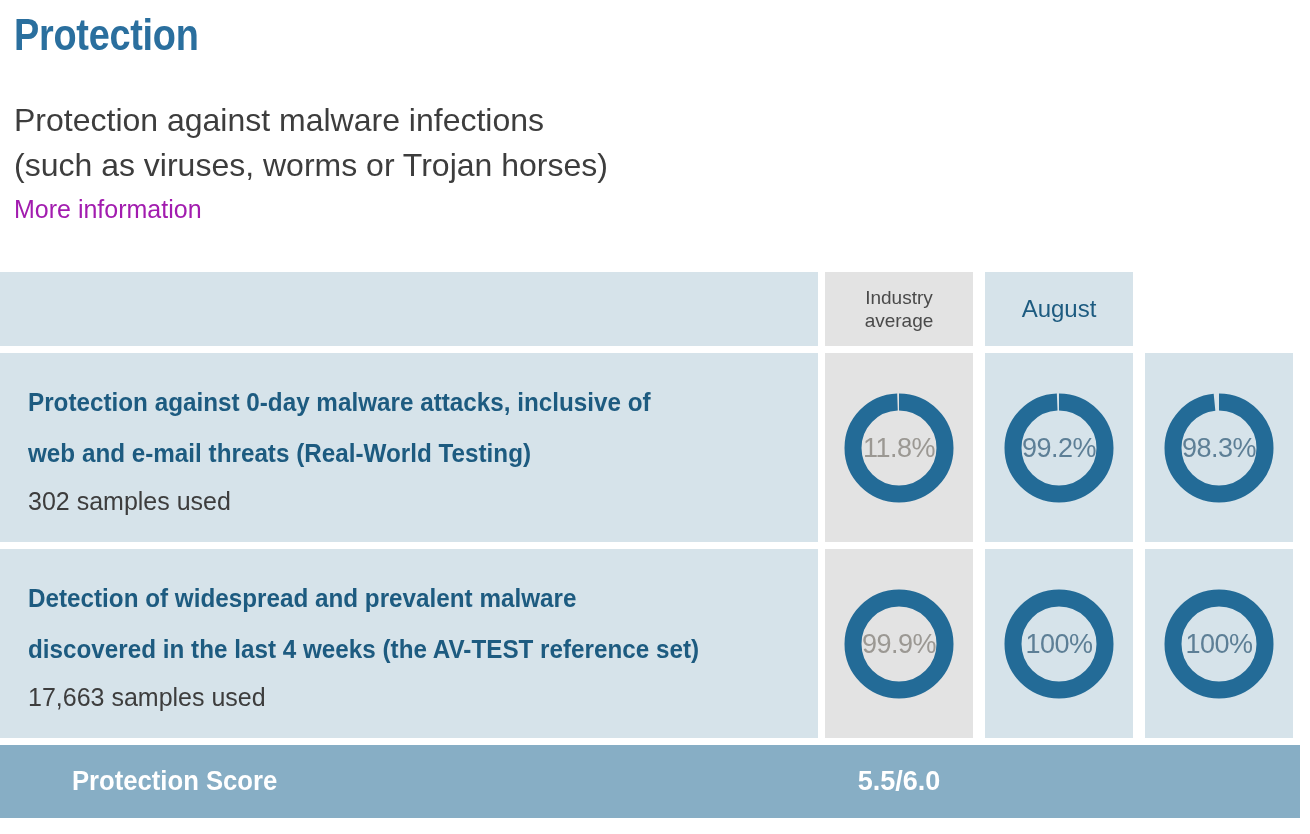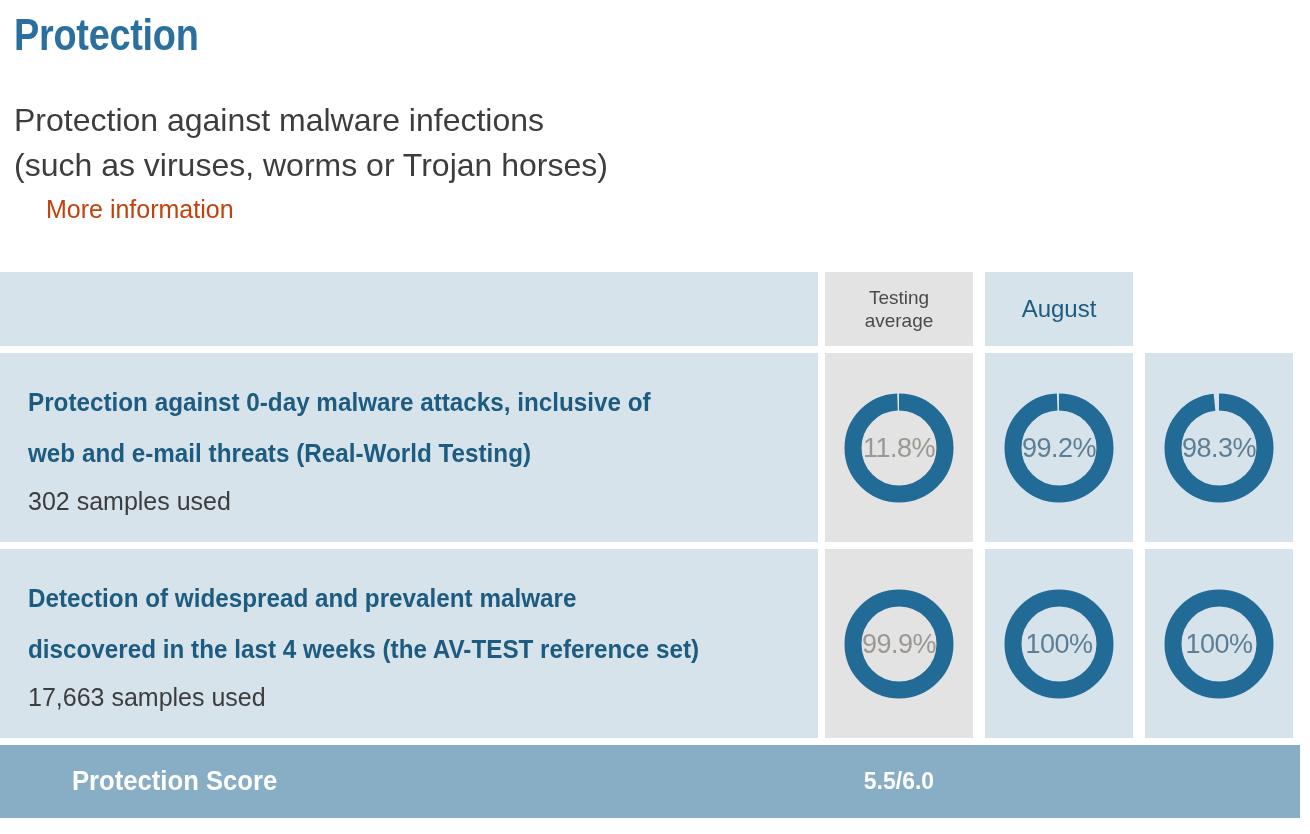--- a/index.html
+++ b/index.html
@@ -31,24 +31,23 @@
   .intro-line {
     font-size: 32px;
     line-height: 45px;
     color: #3d3d3d;
     white-space: nowrap;
   }
   .more-info {
     display: inline-block;
     font-size: 25px;
     line-height: 43px;
-    color: #c2410c;
+    color: #a21caf;
     text-decoration: none;
     cursor: pointer;
-    margin-left: 32px;
   }
 
   
   .table {
     position: absolute;
     left: 0;
     top: 272px;
     width: 1310px;
   }
 
@@ -149,21 +148,21 @@
     transform: scaleX(0.95);
     transform-origin: left center;
   }
   .score-value {
     position: absolute;
     left: 825px;
     width: 148px;
     text-align: center;
     font-family: "Liberation Sans Narrow", "Liberation Sans", sans-serif;
     font-weight: bold;
-    font-size: 23px;
+    font-size: 27px;
     color: #ffffff;
   }
 </style>
 </head>
 <body>
 
 <div class="page">
 
   <div class="intro">
     <div class="page-title">Protection</div>
@@ -173,21 +172,21 @@
       <a class="more-info" href="#">More information</a>
     </div>
   </div>
 
   <div class="table">
 
     <div class="trow hrow">
       <div class="cell-label"></div>
       <div class="cell-metric industry">
         <div class="hdr-text muted">
-          <span>Testing</span><br>
+          <span>Industry</span><br>
           <span>average</span>
         </div>
       </div>
       <div class="cell-metric august">
         <div class="hdr-text">August</div>
       </div>
     </div>
 
     <div class="trow brow">
       <div class="cell-label">

